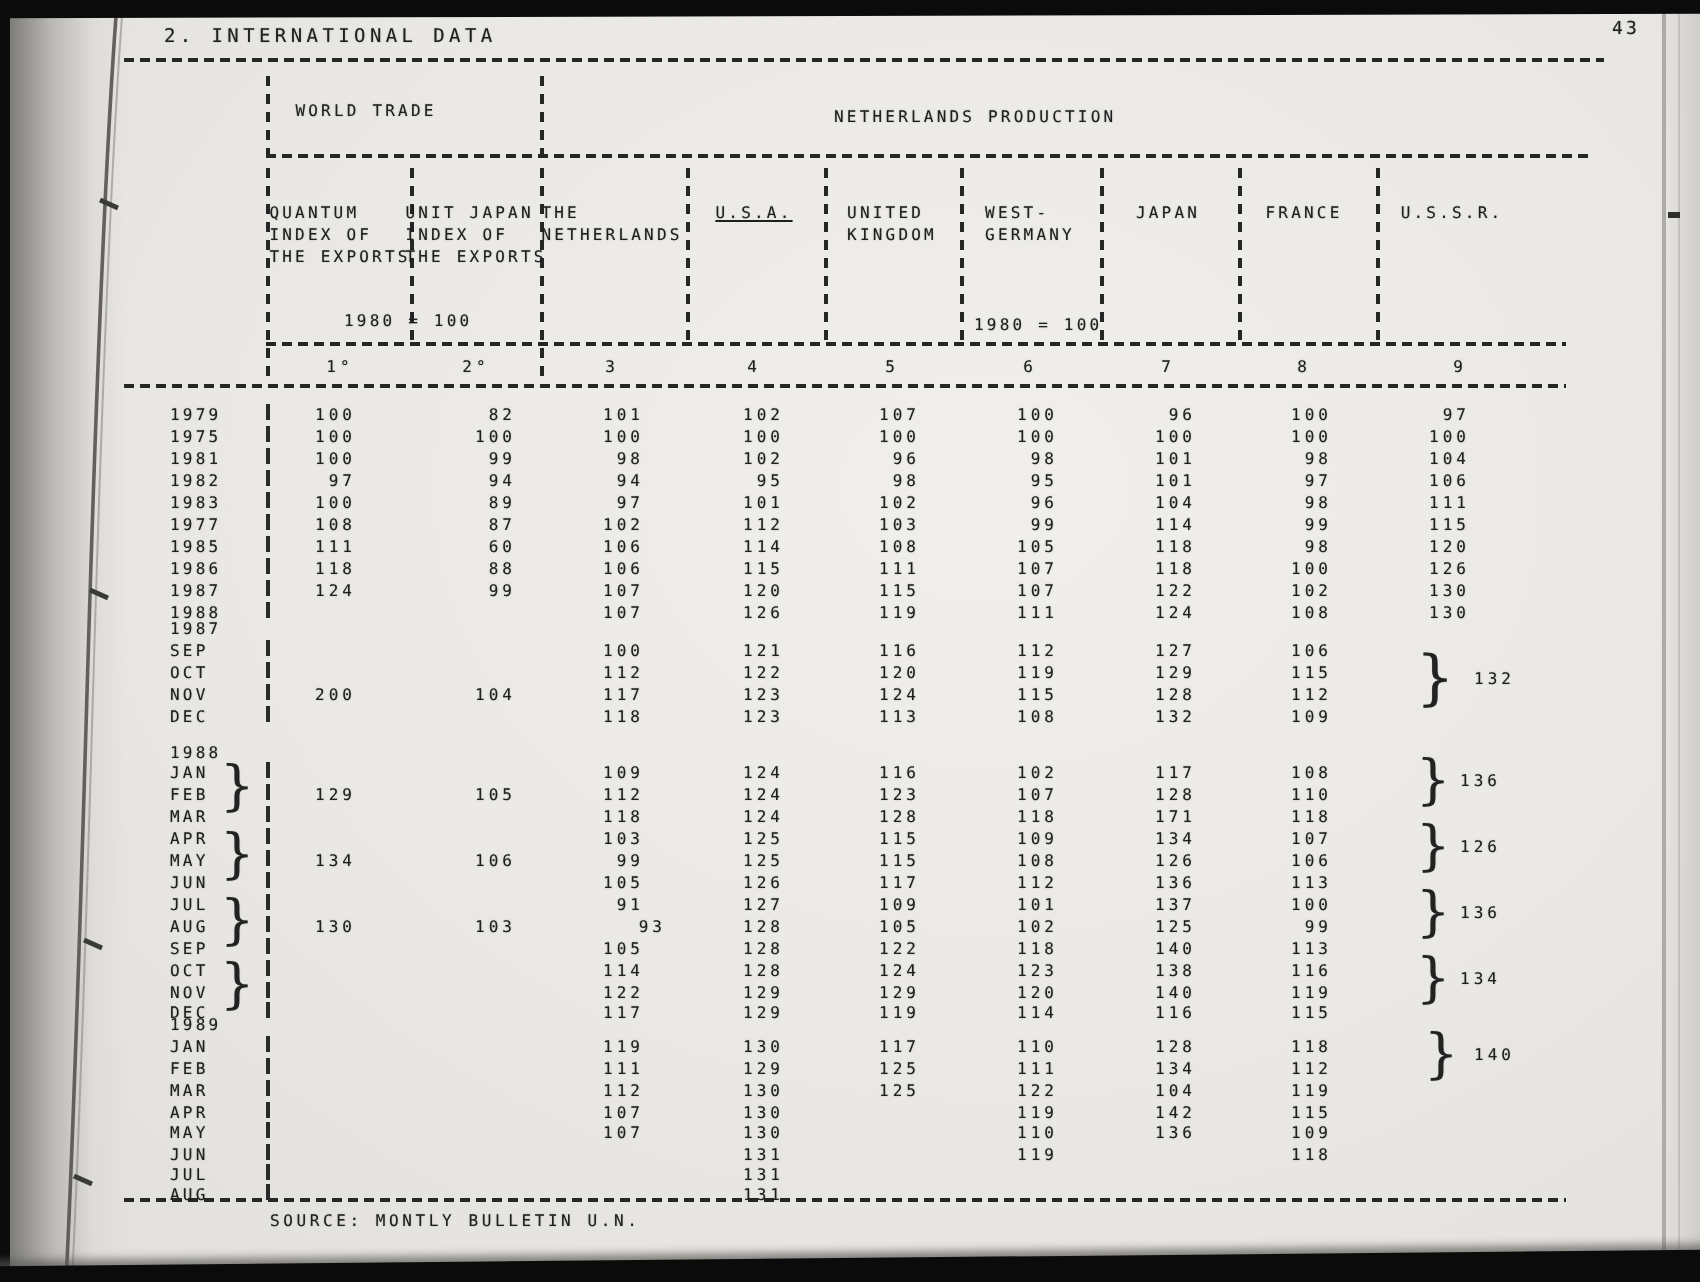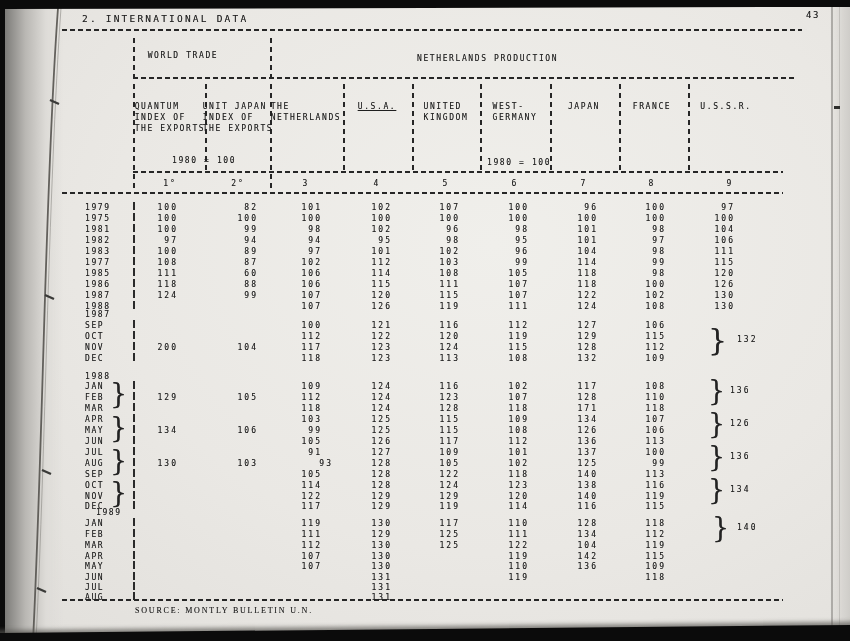--- a/index.html
+++ b/index.html
@@ -381,21 +381,21 @@
         <div class="row" style="top: 501px;">
           <span class="txt ink" style="left: 85px; top: 0px;">DEC</span>
           <span class="vbar"></span>
           <span class="txt ink num cell" style="left: 276px; top: 0px;">117</span>
           <span class="txt ink num cell" style="left: 346px; top: 0px;">129</span>
           <span class="txt ink num cell" style="left: 414px; top: 0px;">119</span>
           <span class="txt ink num cell" style="left: 483px; top: 0px;">114</span>
           <span class="txt ink num cell" style="left: 552px; top: 0px;">116</span>
           <span class="txt ink num cell" style="left: 620px; top: 0px;">115</span>
         </div>
-        <div class="txt ink" style="left: 96px; top: 507px;">1989</div>
+        <div class="txt ink" style="left: 85px; top: 507px;">1989</div>
         <div class="row" style="top: 518px;">
           <span class="txt ink" style="left: 85px; top: 0px;">JAN</span>
           <span class="vbar"></span>
           <span class="txt ink num cell" style="left: 276px; top: 0px;">119</span>
           <span class="txt ink num cell" style="left: 346px; top: 0px;">130</span>
           <span class="txt ink num cell" style="left: 414px; top: 0px;">117</span>
           <span class="txt ink num cell" style="left: 483px; top: 0px;">110</span>
           <span class="txt ink num cell" style="left: 552px; top: 0px;">128</span>
           <span class="txt ink num cell" style="left: 620px; top: 0px;">118</span>
         </div>
@@ -465,21 +465,21 @@
         <div class="brace" style="left: 708px; top: 476px; font-size: 27px; line-height: 28px;">}</div>
         <div class="txt ink num" style="left: 730px; top: 484px;">134</div>
         <div class="brace" style="left: 712px; top: 514px; font-size: 27px; line-height: 28px;">}</div>
         <div class="txt ink num" style="left: 737px; top: 522px;">140</div>
         <div class="brace" style="left: 110px; top: 379px; font-size: 27px; line-height: 30px;">}</div>
         <div class="brace" style="left: 110px; top: 413px; font-size: 27px; line-height: 30px;">}</div>
         <div class="brace" style="left: 110px; top: 446px; font-size: 27px; line-height: 30px;">}</div>
         <div class="brace" style="left: 110px; top: 478px; font-size: 27px; line-height: 30px;">}</div>
       </div>
 
-    <div class="txt ink" style="left:135px;top:605px;letter-spacing:1.8px;font-family:Liberation Serif, serif;">SOURCE: MONTLY BULLETIN U.N.</div>
+    <div class="txt ink" style="left:135px;top:605px;letter-spacing:1.8px;">SOURCE: MONTLY BULLETIN U.N.</div>
 
     <div class="left-shade"></div>
     <svg class="edge-line" style="left:0;width:70px;" width="70" height="641" viewBox="0 0 70 641">
       <path d="M58,8 C52,90 47,230 44,330 C41,430 38,540 33,641" stroke="#55534f" stroke-width="1.8" fill="none" opacity="0.9"></path>
       <path d="M61,8 C55,90 50,230 47,330 C44,430 41,540 36,641" stroke="#8a8884" stroke-width="1" fill="none" opacity="0.6"></path>
       <path d="M50,100 l9,4 M45,295 l9,4 M42,470 l9,4 M37,588 l9,4" stroke="#3a3a38" stroke-width="2.4" fill="none"></path>
     </svg>
     <div class="left-black"></div>
     <div class="right-shade"></div>
     <div class="edge-line" style="left:831px;width:1.5px;background:#adaba7;"></div>

